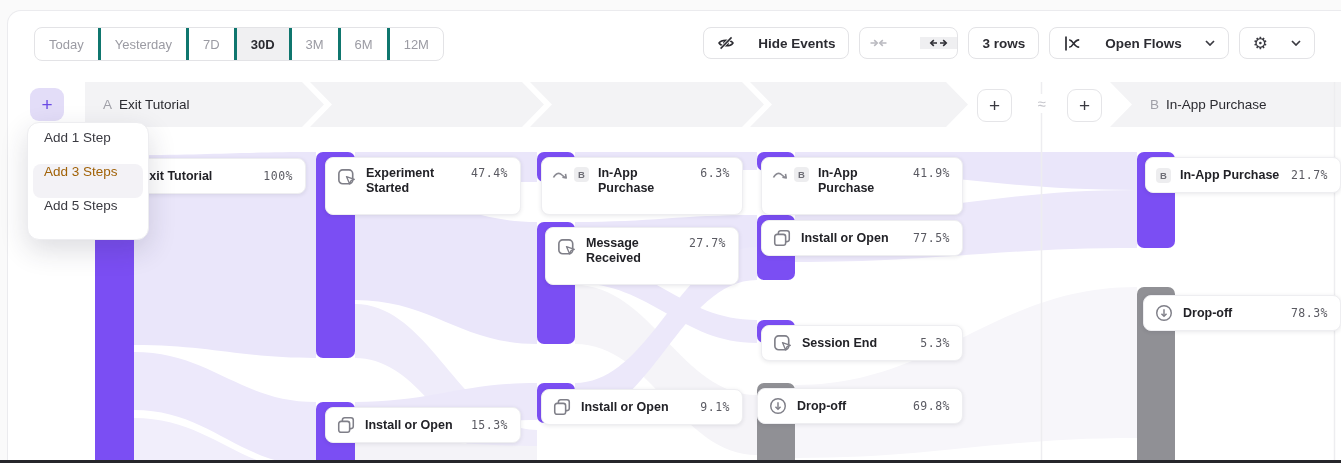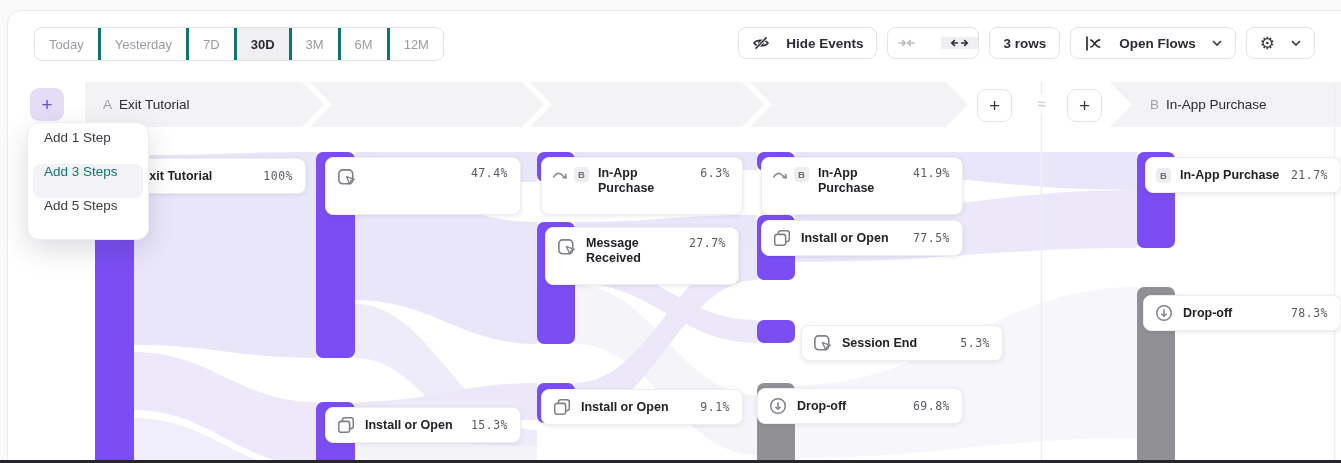--- a/index.html
+++ b/index.html
@@ -9,21 +9,21 @@
          border-radius:14px 0 0 0;border-left:1px solid #ebebee;border-top:1px solid #ebebee;}
   svg.layer{position:absolute;left:0;top:0;z-index:1;}
   
   .datebar{position:absolute;left:34px;top:27px;height:32px;display:flex;align-items:stretch;
            background:#fff;border:1px solid #e3e3e6;border-radius:8px;overflow:hidden;z-index:6;}
   .datebar .ditem{display:flex;align-items:center;gap:7px;padding:0 14px;font-size:13px;color:#9b9ba3;
            border-left:3px solid #0f766e;cursor:pointer;white-space:nowrap;}
   .datebar .ditem:first-child{border-left:none;}
   .datebar .ditem.sel{background:#f0f0f2;color:#2b2b31;font-weight:bold;}
   .rtools{position:absolute;right:26px;top:27px;height:32px;display:flex;gap:10px;z-index:6;}
-  .btn{display:flex;align-items:center;gap:16px;padding:0 13px;background:#fff;border:1px solid #e3e3e6;
+  .btn{display:flex;align-items:center;gap:23px;padding:0 13px;background:#fff;border:1px solid #e3e3e6;
        border-radius:8px;font-size:13.5px;font-weight:bold;color:#2c2c32;white-space:nowrap;}
   .seg2{display:flex;padding:0;overflow:hidden;}
   .seg2 .cell{width:37px;display:flex;align-items:center;justify-content:center;}
   .seg2 .cell.mut{color:#b9b9bf;}
   .seg2 .cell.on{background:#efeff1;}
   .gearg{font-size:17px;line-height:1;color:#3a3a41;font-weight:normal;}
   
   .steptxt{position:absolute;top:82px;height:45px;display:flex;align-items:center;gap:7px;
            font-size:13.5px;z-index:3;pointer-events:none;}
   .steptxt .ltr{color:#a0a0a8;}
@@ -32,21 +32,21 @@
            font-size:19px;line-height:1;z-index:6;cursor:pointer;}
   .plus-accent{left:30px;top:88px;width:34px;height:33px;background:#e3ddf8;color:#6b4be4;border:none;}
   .plus-plain{width:33px;height:31px;background:#fff;border:1px solid #e5e5e8;color:#3a3a41;}
   .approx{position:absolute;left:1031px;top:94px;width:21px;height:19px;background:#fff;z-index:5;
           display:flex;align-items:center;justify-content:center;color:#c6c6cc;font-size:15px;}
   
   .menu{position:absolute;left:27px;top:122px;width:110px;background:#fff;border:1px solid #ededf0;
         border-radius:12px;box-shadow:0 10px 28px rgba(40,40,60,.16);z-index:10;padding:7px 5px;}
   .menu .mitem{height:34px;display:flex;align-items:flex-start;padding:0 11px;font-size:13.5px;
         color:#3a3a41;border-radius:8px;cursor:pointer;white-space:nowrap;}
-  .menu .mitem.hl{background:#f3f2f6;color:#0f766e;}
+  .menu .mitem.hl{background:#f3f2f6;color:#a16207;}
   
   .bar{position:absolute;z-index:2;border-radius:7px;}
   .bar.purple{background:#7b4ef3;}
   .bar.gray{background:#909095;}
   .bar.cliptop{border-radius:7px 7px 0 0;}
   .card{position:absolute;z-index:3;background:#fff;border:1px solid #eeeef1;border-radius:8px;
         box-shadow:0 1px 4px rgba(30,30,50,.10);display:flex;gap:9px;padding:0 12px 0 10px;
         align-items:center;cursor:pointer;}
   .card.two{align-items:flex-start;padding-top:8px;}
   .card.two .cicon{margin-top:1px;}
@@ -209,20 +209,21 @@
     <span class="cpct">100%</span>
   </div>
 
   <div class="card two" style="left:325px;top:157px;width:172px;height:48px">
     <span class="cicon">
       <svg width="21" height="21" viewBox="0 0 22 22">
           <rect x="3" y="3" width="14.5" height="14.5" rx="4" fill="none" stroke="#7f7f88" stroke-width="1.7"></rect>
           <path d="M11,10 L19.2,12.9 L15.7,14.3 L14.3,17.8 Z" fill="#ffffff" stroke="#7f7f88" stroke-width="1.4" stroke-linejoin="round"></path>
         </svg>
     </span>
+    <span class="ctitle">Experiment Started</span>
     <span class="cpct">47.4%</span>
   </div>
 
   <div class="card" style="left:325px;top:407px;width:172px;height:34px">
     <span class="cicon">
       <svg width="20" height="20" viewBox="0 0 22 22">
           <rect x="7" y="3" width="12" height="12" rx="2.5" fill="none" stroke="#7f7f88" stroke-width="1.7"></rect>
           <rect x="3" y="7" width="12" height="12" rx="2.5" fill="#ffffff" stroke="#7f7f88" stroke-width="1.7"></rect>
         </svg>
     </span>
@@ -280,21 +281,21 @@
     <span class="cicon">
       <svg width="20" height="20" viewBox="0 0 22 22">
           <rect x="7" y="3" width="12" height="12" rx="2.5" fill="none" stroke="#7f7f88" stroke-width="1.7"></rect>
           <rect x="3" y="7" width="12" height="12" rx="2.5" fill="#ffffff" stroke="#7f7f88" stroke-width="1.7"></rect>
         </svg>
     </span>
     <span class="ctitle">Install or Open</span>
     <span class="cpct">77.5%</span>
   </div>
 
-  <div class="card" style="left:801px;top:325px;width:178px;height:34px">
+  <div class="card" style="left:761px;top:325px;width:178px;height:34px">
     <span class="cicon">
       <svg width="21" height="21" viewBox="0 0 22 22">
           <rect x="3" y="3" width="14.5" height="14.5" rx="4" fill="none" stroke="#7f7f88" stroke-width="1.7"></rect>
           <path d="M11,10 L19.2,12.9 L15.7,14.3 L14.3,17.8 Z" fill="#ffffff" stroke="#7f7f88" stroke-width="1.4" stroke-linejoin="round"></path>
         </svg>
     </span>
     <span class="ctitle">Session End</span>
     <span class="cpct">5.3%</span>
   </div>
 

